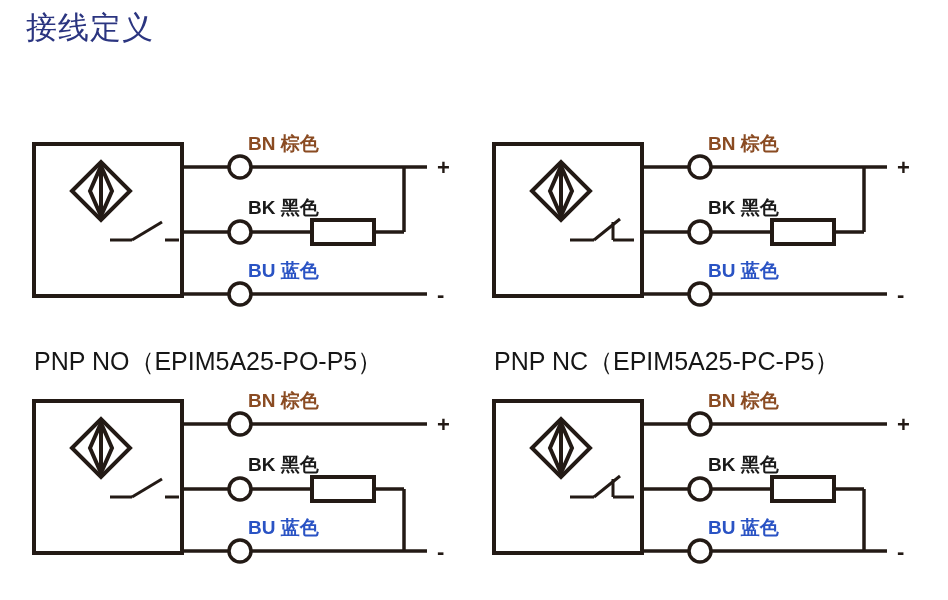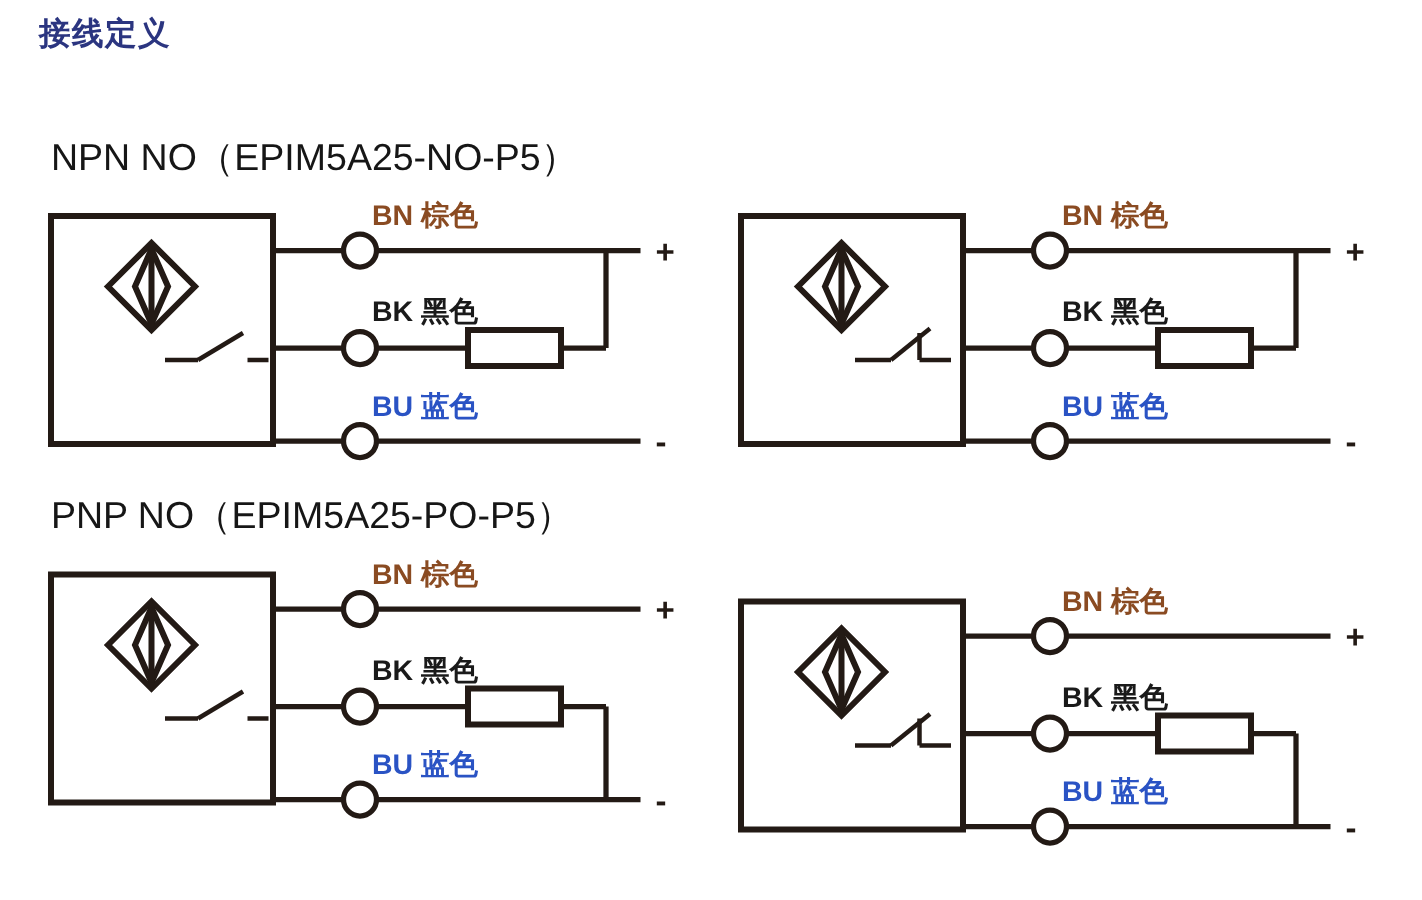--- a/index.html
+++ b/index.html
@@ -12,22 +12,22 @@
     width: 948px;
     height: 600px;
     position: relative;
     font-family: "Liberation Sans", "DejaVu Sans", sans-serif;
     overflow: hidden;
   }
   #page-title {
     position: absolute;
     left: 26px;
     top: 12px;
-    font-size: 21px;
-    font-weight: bold;
+    font-size: 31px;
+    font-weight: normal;
     color: #2b3580;
     letter-spacing: 1px;
     line-height: 1;
     white-space: nowrap;
   }
   .diagram {
     position: absolute;
     width: 474px;
     height: 255px;
   }
@@ -68,21 +68,20 @@
     fill: #ffffff;
     stroke: #231a15;
   }
 </style>
 </head>
 <body>
 
 <div id="page-title">接线定义</div>
 
 <div class="diagram" id="d0" style="left:22px; top:88px;">
-  <div class="diag-heading">NPN NO（EPIM5A25-NO-P5）</div>
   <svg class="diag-svg" width="460" height="215" viewBox="0 0 460 215">
 
     <rect class="box-fill" x="12" y="22" width="148" height="152" stroke-width="4"></rect>
 
     <g>
       <polygon class="stroke-dark" points="50,69 79,40 108,69 79,98" stroke-width="4"></polygon>
       <polygon class="stroke-dark" points="79,44 90,69 79,94 68,69" stroke-width="4"></polygon>
       <line class="stroke-dark" x1="79" y1="44" x2="79" y2="94" stroke-width="4"></line>
     </g>
 
@@ -138,21 +137,21 @@
     <line class="stroke-dark" x1="160" y1="172" x2="405" y2="172" stroke-width="3.5"></line>
     <circle cx="218" cy="172" r="11" fill="#ffffff" stroke="#231a15" stroke-width="3.5"></circle>
     <text class="wire-label lbl-bn" x="226" y="28">BN 棕色</text>
     <text class="wire-label lbl-bk" x="226" y="92">BK 黑色</text>
     <text class="wire-label lbl-bu" x="226" y="155">BU 蓝色</text>
     <text class="sign" x="415" y="53">+</text>
     <text class="sign" x="415" y="180">-</text>
   </svg>
 </div>
 
-<div class="diagram" id="d2" style="left:22px; top:327px;">
+<div class="diagram" id="d2" style="left:22px; top:345px;">
   <div class="diag-heading">PNP NO（EPIM5A25-PO-P5）</div>
   <svg class="diag-svg" width="460" height="215" viewBox="0 0 460 215">
     <rect class="box-fill" x="12" y="22" width="148" height="152" stroke-width="4"></rect>
     <g>
       <polygon class="stroke-dark" points="50,69 79,40 108,69 79,98" stroke-width="4"></polygon>
       <polygon class="stroke-dark" points="79,44 90,69 79,94 68,69" stroke-width="4"></polygon>
       <line class="stroke-dark" x1="79" y1="44" x2="79" y2="94" stroke-width="4"></line>
     </g>
     <g>
       <line class="stroke-dark" x1="88" y1="118" x2="110" y2="118" stroke-width="3"></line>
@@ -171,20 +170,21 @@
     <circle cx="218" cy="172" r="11" fill="#ffffff" stroke="#231a15" stroke-width="3.5"></circle>
     <text class="wire-label lbl-bn" x="226" y="28">BN 棕色</text>
     <text class="wire-label lbl-bk" x="226" y="92">BK 黑色</text>
     <text class="wire-label lbl-bu" x="226" y="155">BU 蓝色</text>
     <text class="sign" x="415" y="53">+</text>
     <text class="sign" x="415" y="180">-</text>
   </svg>
 </div>
 
 <div class="diagram" id="d3" style="left:482px; top:345px;">
+  <div class="diag-heading">PNP NC（EPIM5A25-PC-P5）</div>
   <svg class="diag-svg" width="460" height="215" viewBox="0 0 460 215">
     <rect class="box-fill" x="12" y="22" width="148" height="152" stroke-width="4"></rect>
     <g>
       <polygon class="stroke-dark" points="50,69 79,40 108,69 79,98" stroke-width="4"></polygon>
       <polygon class="stroke-dark" points="79,44 90,69 79,94 68,69" stroke-width="4"></polygon>
       <line class="stroke-dark" x1="79" y1="44" x2="79" y2="94" stroke-width="4"></line>
     </g>
     <g>
       <line class="stroke-dark" x1="88" y1="118" x2="112" y2="118" stroke-width="3"></line>
       <line class="stroke-dark" x1="112" y1="118" x2="138" y2="97" stroke-width="3"></line>

